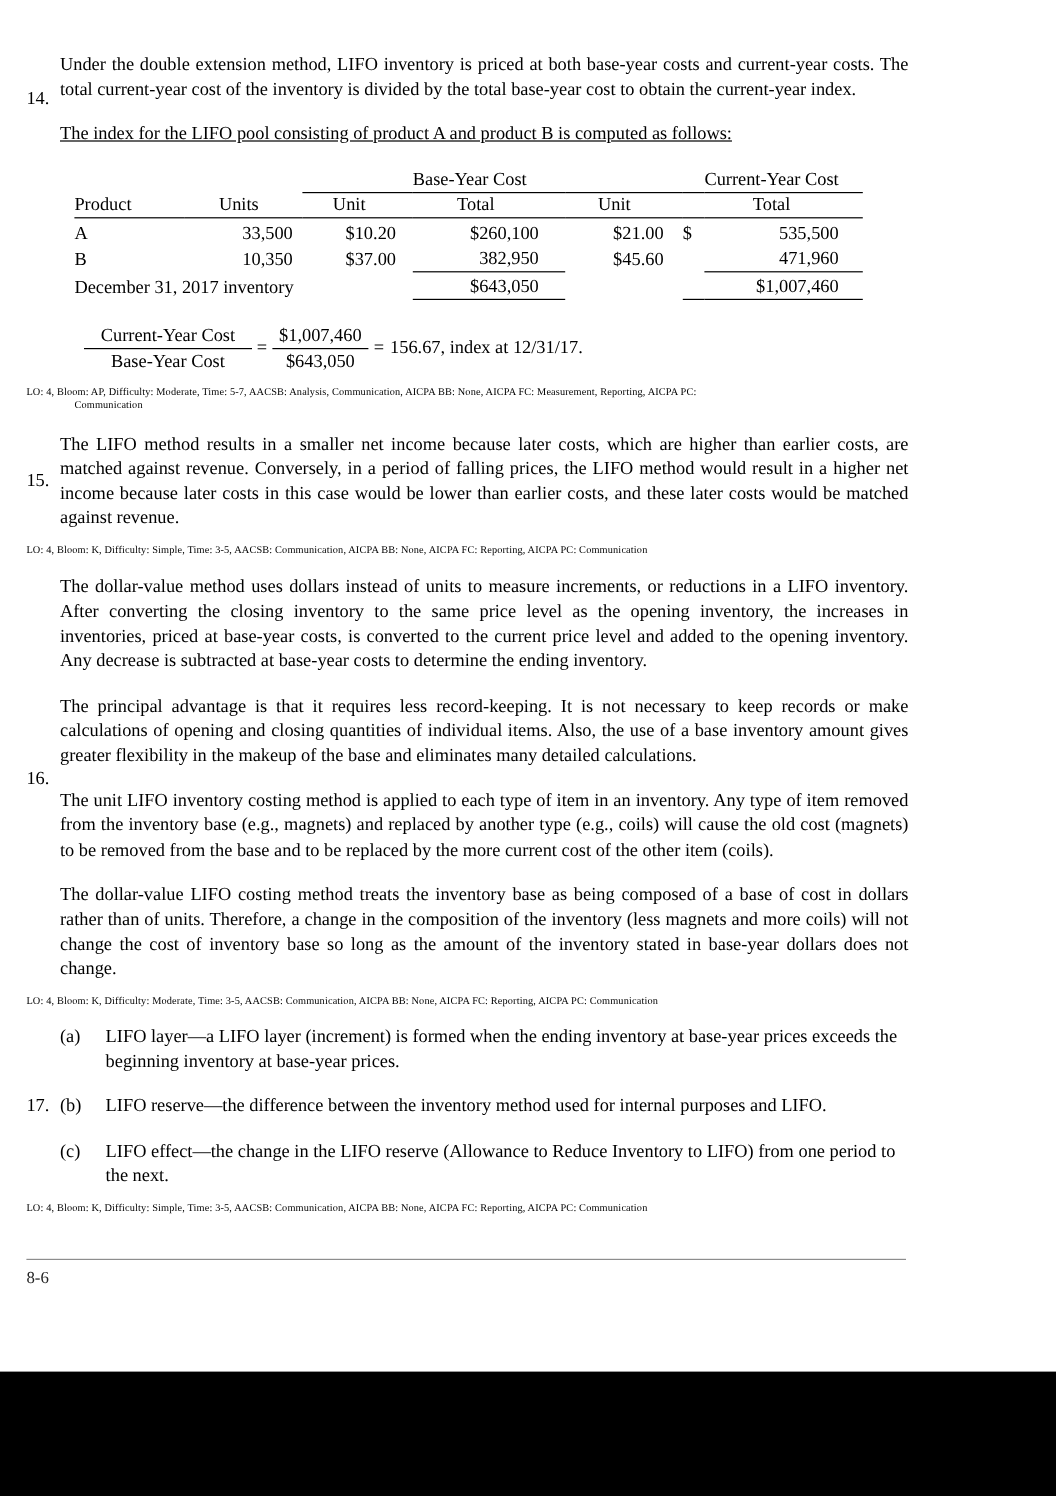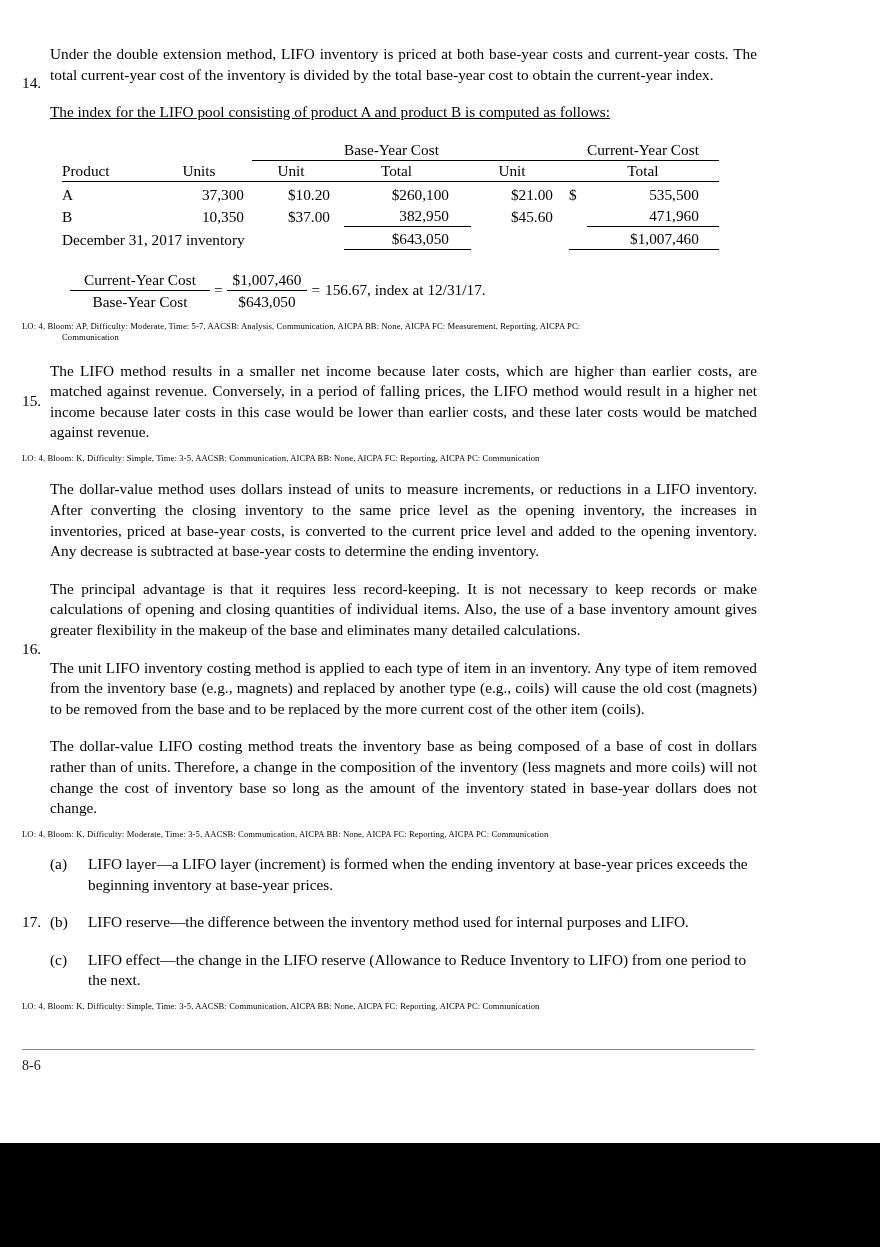--- a/index.html
+++ b/index.html
@@ -229,21 +229,21 @@
           <td class="c-product col-head lefty">Product</td>
           <td class="c-units col-head">Units</td>
           <td class="c-bu col-head">Unit</td>
           <td class="c-bt col-head">Total</td>
           <td class="c-cu col-head">Unit</td>
           <td class="c-csym col-head"></td>
           <td class="c-ct col-head">Total</td>
         </tr>
         <tr class="row-a">
           <td class="c-product">A</td>
-          <td class="c-units">37,300</td>
+          <td class="c-units">33,500</td>
           <td class="c-bu">$10.20</td>
           <td class="c-bt">$260,100</td>
           <td class="c-cu">$21.00</td>
           <td class="c-csym">$</td>
           <td class="c-ct">535,500</td>
         </tr>
         <tr class="row-b">
           <td class="c-product">B</td>
           <td class="c-units">10,350</td>
           <td class="c-bu">$37.00</td>

